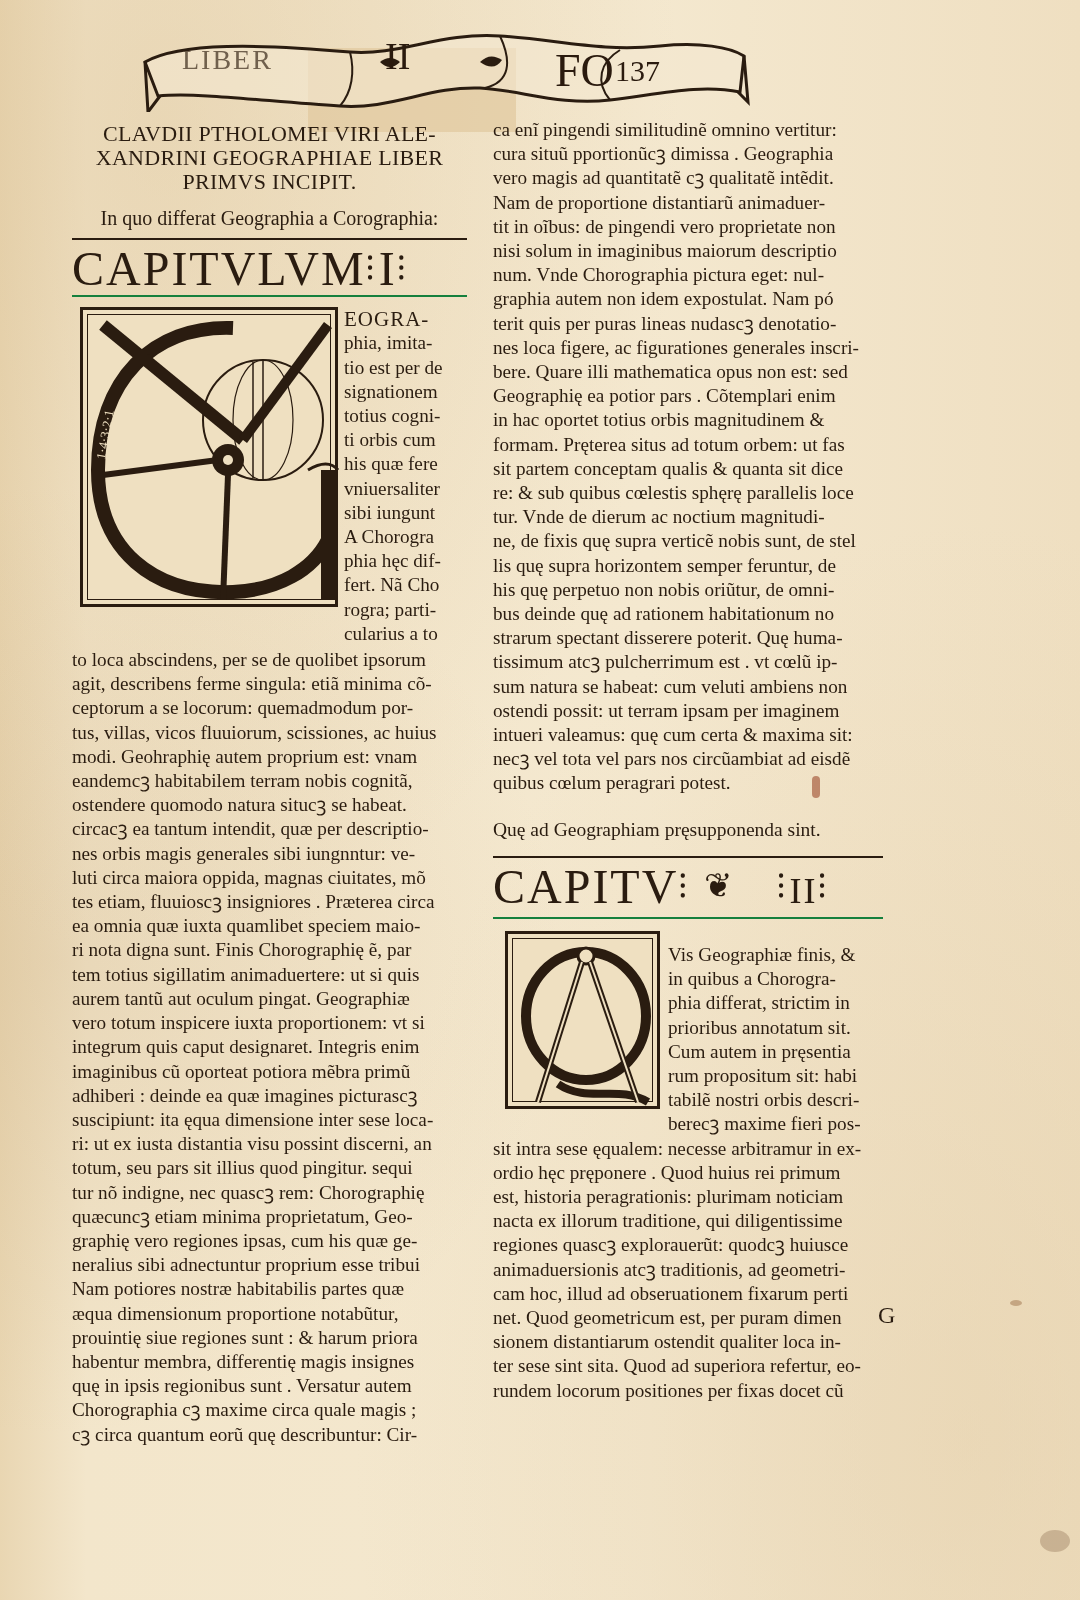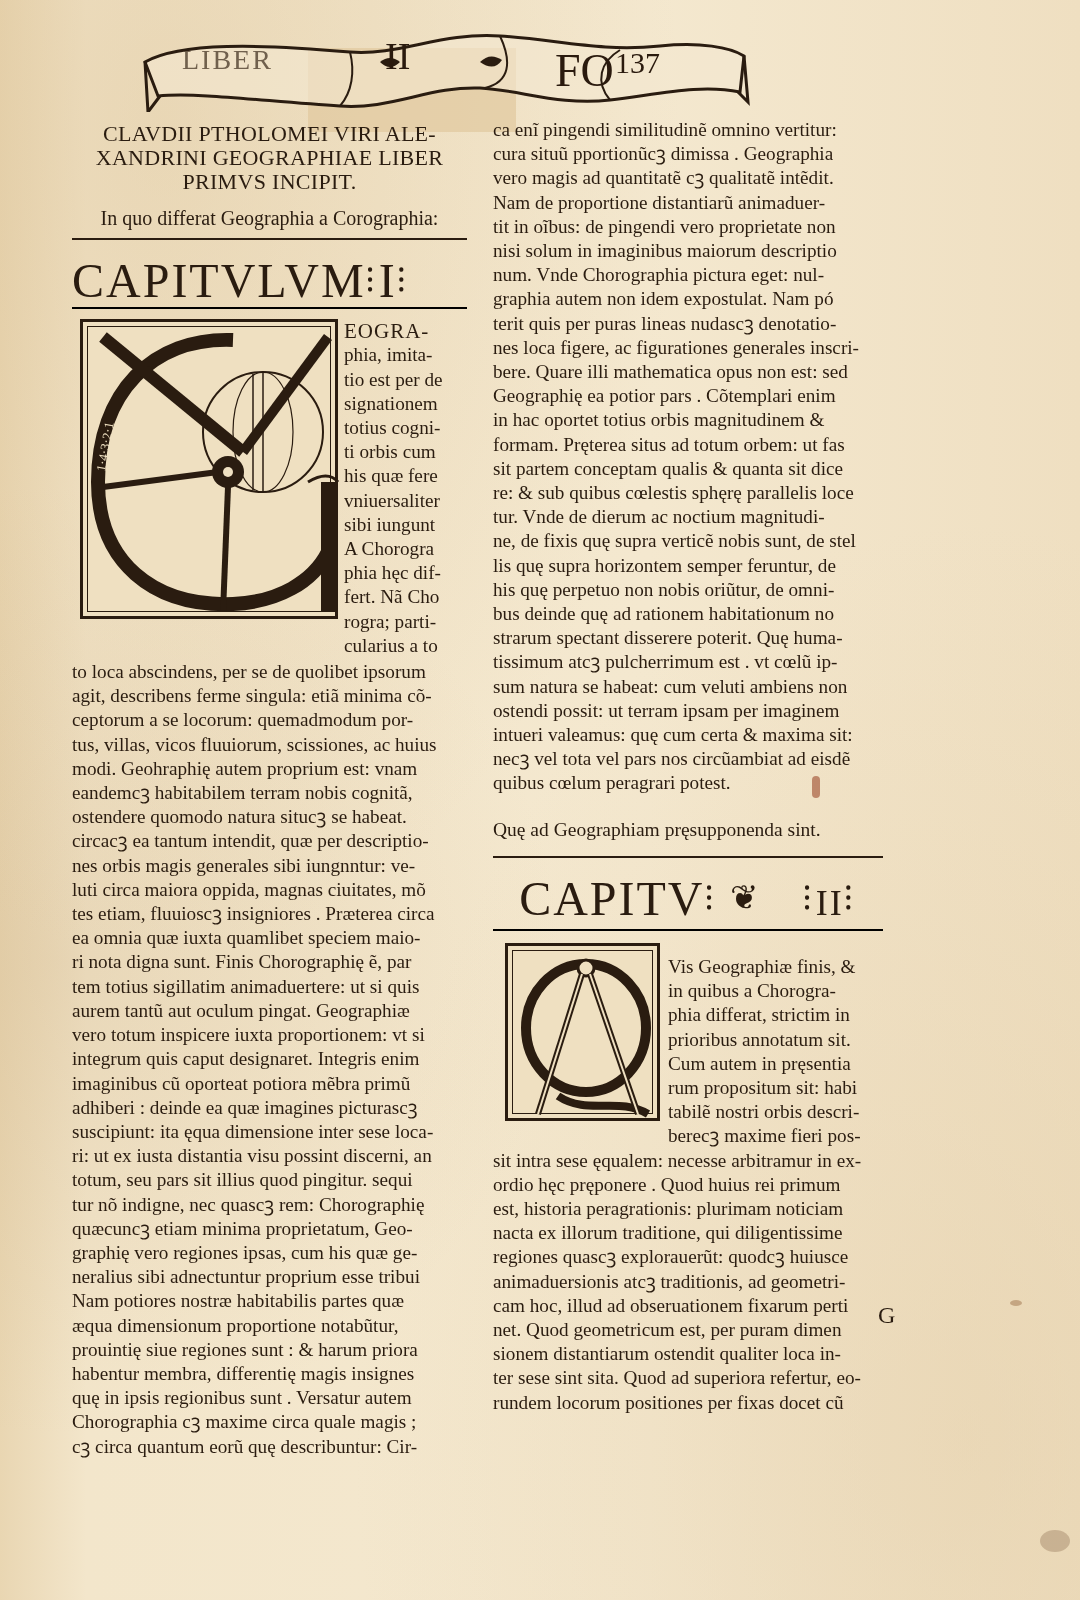--- a/index.html
+++ b/index.html
@@ -17,36 +17,36 @@
   }
   .page { position: absolute; inset: 0; }
 
   
   .banner { position: absolute; left: 140px; top: 22px; width: 610px; height: 90px; }
   .banner svg { position: absolute; inset: 0; }
   .banner .word { position: absolute; font-family: "Liberation Serif", serif; color: #2a1a0e; }
   .banner .liber { left: 42px; top: 22px; font-size: 28px; letter-spacing: 2px; color: #5a4a38; opacity: 0.85; }
   .banner .mid { left: 245px; top: 12px; font-size: 38px; }
   .banner .fo { left: 415px; top: 22px; font-size: 46px; }
-  .banner .num { left: 475px; top: 24px; font-size: 30px; }
+  .banner .num { left: 475px; top: 32px; font-size: 30px; }
   .patch { position: absolute; left: 168px; top: 26px; width: 208px; height: 84px; background: rgba(226,202,160,0.75); }
 
   
   .col { position: absolute; font-size: 19.2px; line-height: 24.2px; }
   .col-left { left: 72px; top: 122px; width: 395px; }
   .col-right { left: 493px; top: 118px; width: 390px; }
   .line { white-space: nowrap; overflow: visible; display: block; text-align: justify; }
 
   .title-block { text-align: center; font-size: 22px; line-height: 24px; letter-spacing: 0.3px; }
   .title-block .t { display: block; white-space: nowrap; }
   .subtitle { margin-top: 12px; text-align: center; font-size: 20px; white-space: nowrap; }
   .cap-head {
     font-size: 48px; line-height: 52px; letter-spacing: 2px; white-space: nowrap;
-    border-top: 2px solid #2a1c10; border-bottom: 2px solid #000000;
-    padding: 14px 0 0 0; margin-top: 8px; font-family: "Liberation Serif", serif;
+    border-top: 2px solid #2a1c10; border-bottom: 2px solid #15803d;
+    padding: 2px 0 0 0; margin-top: 8px; font-family: "Liberation Serif", serif;
   }
   .cap-head .orn { font-size: 34px; letter-spacing: 4px; vertical-align: 6px; }
 
   .init-wrap { position: relative; }
   .initial-g {
     position: absolute; left: 8px; top: 10px; width: 258px; height: 300px;
     border: 3px solid #2a1c10; box-sizing: border-box; background: #efe0c1;
   }
   .initial-g::after { content:""; position:absolute; inset:4px; border:1.5px solid #2a1c10; }
   .initial-q {
@@ -202,21 +202,21 @@
       <span class="line">sum natura se habeat: cum veluti ambiens non</span>
       <span class="line">ostendi possit: ut terram ipsam per imaginem</span>
       <span class="line">intueri valeamus: quę cum certa &amp; maxima sit:</span>
       <span class="line">necꝫ vel tota vel pars nos circũambiat ad eisdẽ</span>
       <span class="line">quibus cœlum peragrari potest.</span>
     </div>
 
     <div class="spacer"></div>
     <div class="section-title">Quę ad Geographiam pręsupponenda sint.</div>
 
-    <div class="cap-head" style="margin-top:14px;text-align:center;">
+    <div class="cap-head" style="margin-top:14px;">
       <span>CAPITV</span><span class="orn">⁝ ❦</span><span style="display:inline-block;width:40px;"></span><span class="orn">⁝</span><span style="font-size:36px;">II</span><span class="orn">⁝</span>
     </div>
 
     <div class="init-wrap indent-q" style="padding-top:24px;">
       <div class="initial-q">
         <svg width="155" height="178" viewBox="0 0 155 178">
           <ellipse cx="78" cy="82" rx="60" ry="64" fill="none" stroke="#2a1c10" stroke-width="10"></ellipse>
           <path d="M50,150 C80,170 110,150 140,168" fill="none" stroke="#2a1c10" stroke-width="8"></path>
           <circle cx="78" cy="22" r="8" fill="#efe0c1" stroke="#2a1c10" stroke-width="3"></circle>
           <path d="M74,28 L30,168" stroke="#2a1c10" stroke-width="6"></path>

